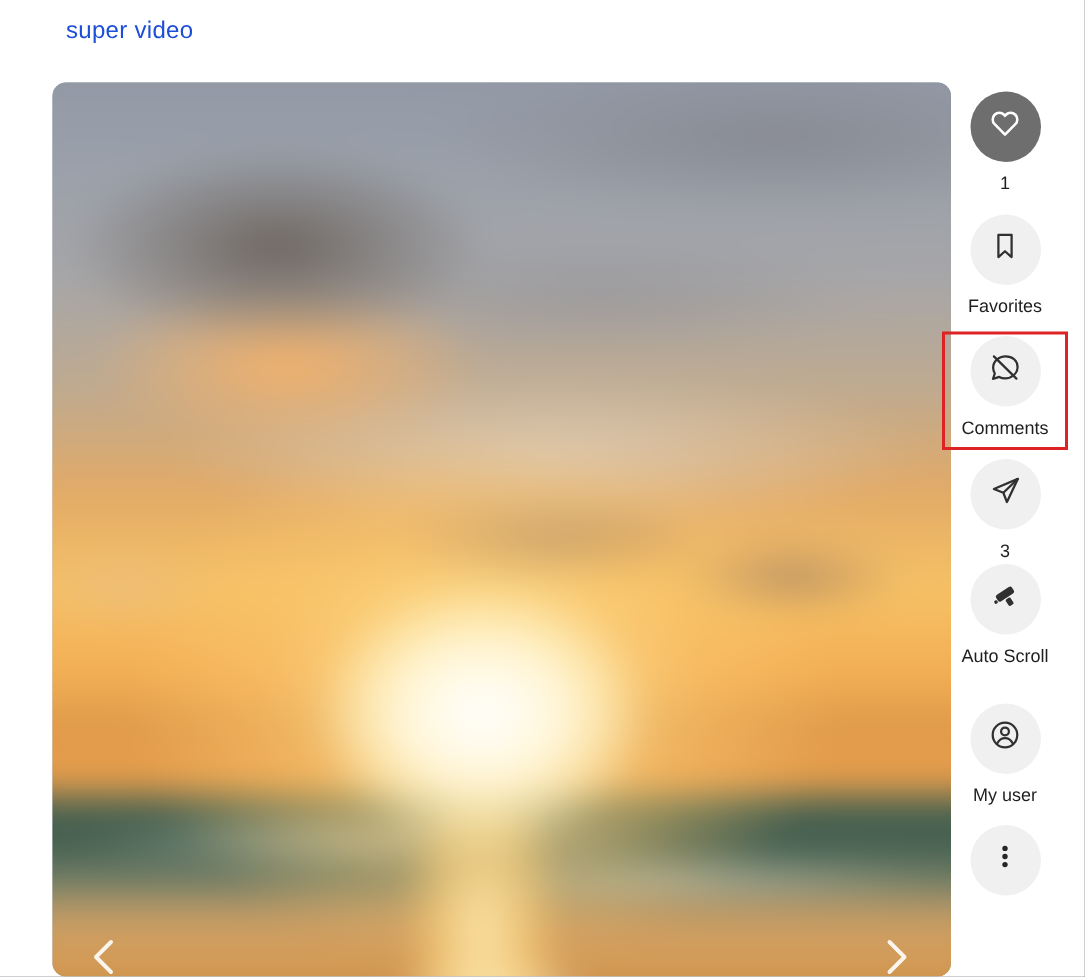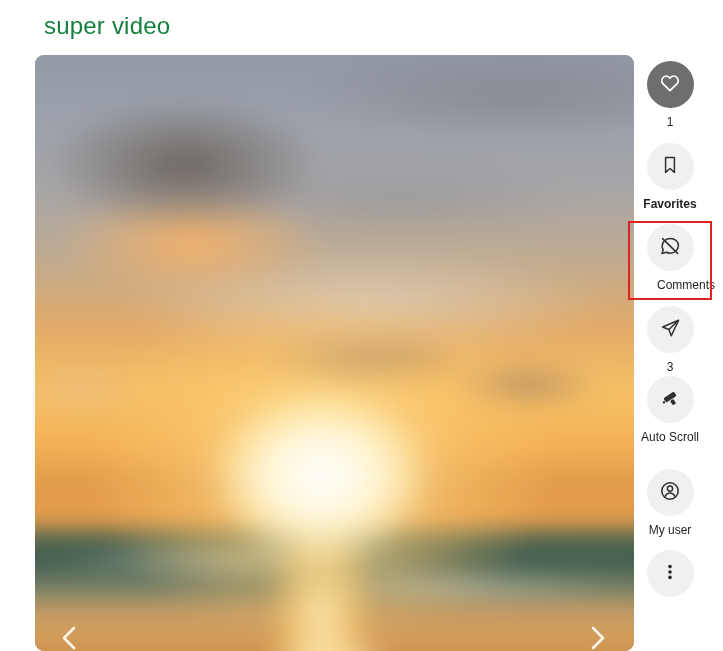--- a/index.html
+++ b/index.html
@@ -4,21 +4,21 @@
 <style>
   html,body{margin:0;padding:0;}
   body{
     width:723px;height:651px;position:relative;overflow:hidden;
     background:#ffffff;
     font-family:"Liberation Sans","DejaVu Sans",sans-serif;
     -webkit-font-smoothing:antialiased;
   }
   .page-title{
     position:absolute;left:44px;top:12px;
-    font-size:24px;font-weight:400;color:#15803d;letter-spacing:.2px;
+    font-size:16px;font-weight:400;color:#1d4ed8;letter-spacing:.2px;
   }
   
   .photo{
     position:absolute;left:35px;top:55px;width:599px;height:596px;
     border-radius:9px;overflow:hidden;background:#9aa0aa;
   }
   .photo-art{
     position:absolute;inset:-26px;filter:blur(11px);
     background:
       
@@ -66,21 +66,21 @@
   }
   .action-circle{
     width:47px;height:47px;border-radius:50%;margin:0 auto;
     background:#f0f0f0;display:flex;align-items:center;justify-content:center;
     cursor:pointer;
   }
   .action-circle.dark{background:#6e6e6e;}
   .action-label{
     display:block;margin-top:7px;font-size:12px;color:#1f1f1f;line-height:14px;
   }
-  .g0{top:61px;} .g1{top:143px;font-weight:bold;} .g2{top:224px;text-align:right;} .g3{top:306px;}
+  .g0{top:61px;} .g1{top:143px;} .g2{top:224px;} .g3{top:306px;}
   .g4{top:376px;} .g5{top:469px;text-align:center;} .g6{top:550px;}
   .highlight-box{
     position:absolute;left:628px;top:221px;width:84px;height:79px;
     border:2px solid #dd2323;pointer-events:none;box-sizing:border-box;
   }
 </style>
 </head>
 <body>
 
 <div class="page-title">super video</div>

